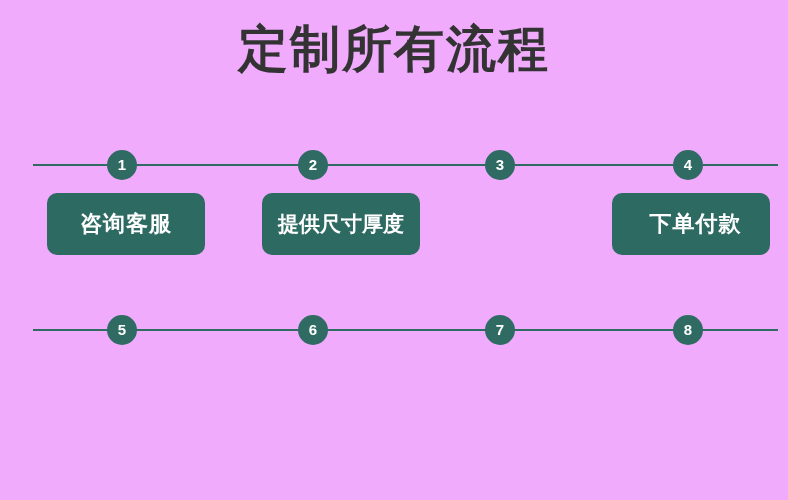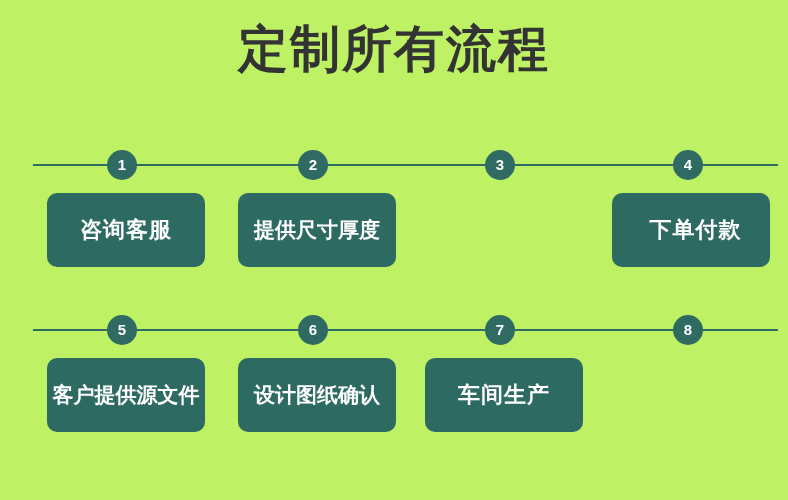--- a/index.html
+++ b/index.html
@@ -10,21 +10,21 @@
     width: 788px;
     height: 500px;
     background: #ffffff;
     font-family: "Liberation Sans", "DejaVu Sans", sans-serif;
     overflow: hidden;
   }
   .page {
     position: relative;
     width: 788px;
     height: 500px;
-    background: #bef264;
+    background: #f0abfc;
   }
   .page-title {
     position: absolute;
     top: 18px;
     left: 0;
     width: 788px;
     text-align: center;
     font-size: 50px;
     font-weight: bold;
     color: #333333;
@@ -77,39 +77,39 @@
   .cards {
     position: absolute;
     left: 0;
     top: 48px;
     width: 788px;
     height: 76px;
   }
   .card {
     position: absolute;
     top: 0;
-    height: 74px;
+    height: 62px;
     border-radius: 10px;
     background: #2d6a62;
     color: #ffffff;
     display: flex;
     align-items: center;
     justify-content: center;
     font-size: 22px;
     font-weight: bold;
     letter-spacing: 1px;
     white-space: nowrap;
     box-sizing: border-box;
   }
   .card.k1 { left: 47px;  width: 158px; }
   .card.k2 { left: 238px; width: 158px; }
   .card.k3 { left: 425px; width: 158px; }
   .card.k4 { left: 612px; width: 158px; padding-left: 9px; }
 
-  .card.wide { font-size: 21px; letter-spacing: 0px; }
+  .card.wide { font-size: 21px; letter-spacing: 0px; margin-left: 24px; }
 </style>
 </head>
 <body>
 
 <div class="page">
 
   <div class="page-title">定制所有流程</div>
 
   <div class="flow-row row-1">
     <div class="rail"></div>
@@ -128,19 +128,16 @@
 
   <div class="flow-row row-2">
     <div class="rail"></div>
     <div class="badges">
       <div class="badge c1">5</div>
       <div class="badge c2">6</div>
       <div class="badge c3">7</div>
       <div class="badge c4">8</div>
     </div>
     <div class="cards">
-      <div class="card k1 wide">客户提供源文件</div>
-      <div class="card k2 wide">设计图纸确认</div>
-      <div class="card k3">车间生产</div>
     </div>
   </div>
 
 </div>
 
 </body></html>

